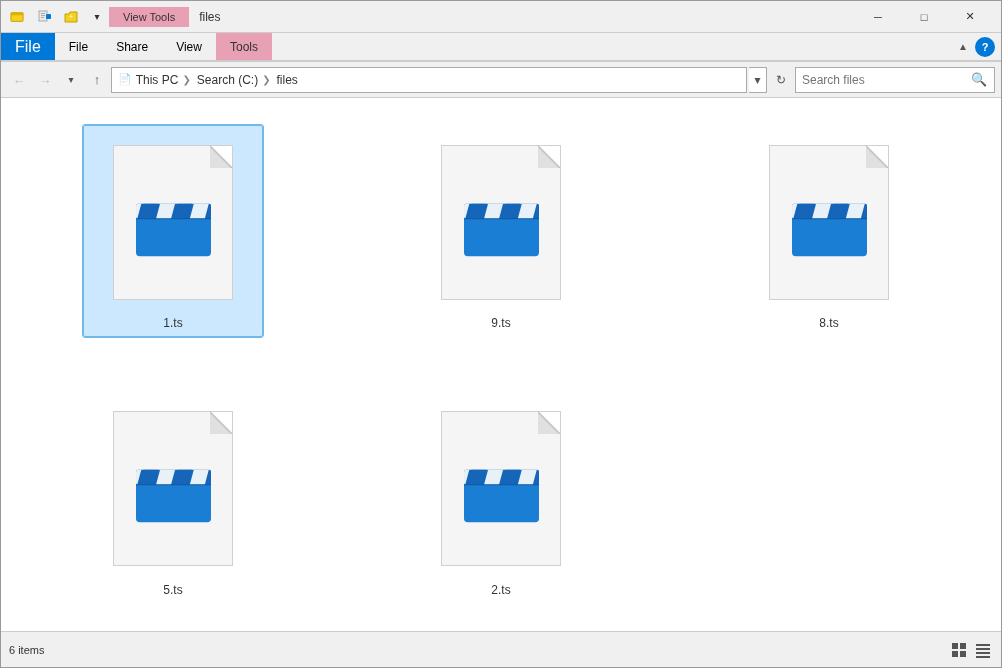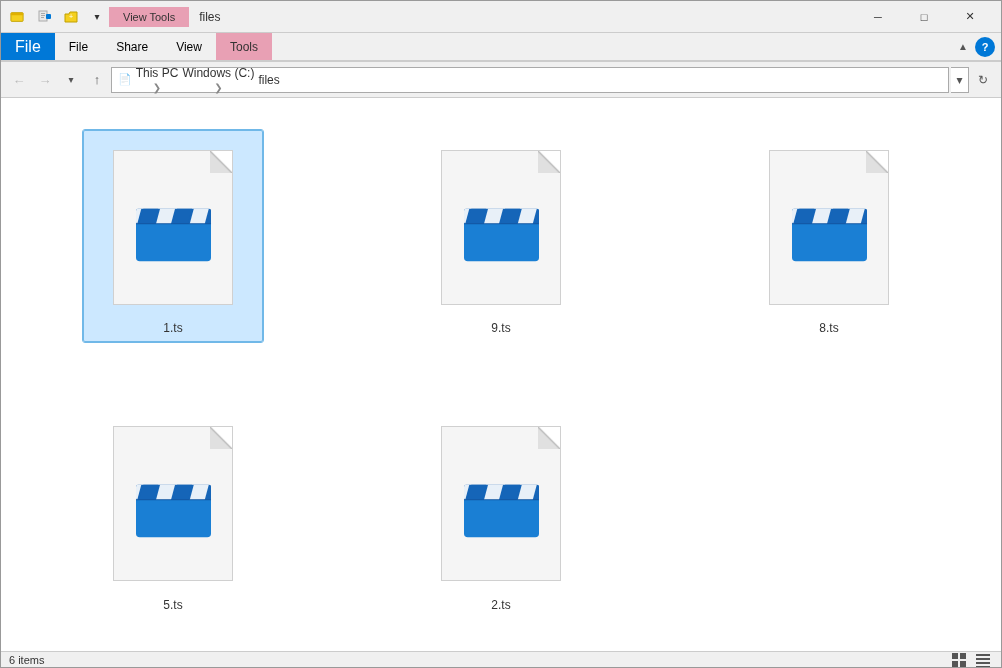--- a/index.html
+++ b/index.html
@@ -133,21 +133,21 @@
       display: flex;
       align-items: center;
       background: #fff;
       border: 1px solid #aaa;
       padding: 0 6px;
       font-size: 12px;
       color: #333;
       gap: 4px;
     }
     .path-segment {
-      display: flex; align-items: center; gap: 2px; flex-direction: column;
+      display: flex; align-items: center; gap: 2px;
     }
     .path-arrow {
       color: #888; font-size: 10px; margin: 0 2px;
     }
     .address-refresh {
       width: 24px; height: 24px;
       display: flex; align-items: center; justify-content: center;
       border: none; background: transparent; cursor: pointer;
       color: #555; font-size: 12px;
       border-radius: 2px;
@@ -239,21 +239,21 @@
     .file-label {
       font-size: 12px;
       color: #333;
       text-align: center;
       margin-top: 4px;
       max-width: 140px;
     }
 
     
     .status-bar {
-      height: 16px;
+      height: 36px;
       display: flex;
       align-items: center;
       justify-content: space-between;
       padding: 0 8px;
       border-top: 1px solid #ccc;
       background: #f0f0f0;
       font-size: 11px;
       color: #333;
     }
     .status-right {
@@ -326,29 +326,33 @@
   <button class="nav-btn disabled">→</button>
   <button class="nav-btn" style="font-size:10px;">▾</button>
   <button class="nav-btn">↑</button>
   <div class="address-path">
     <span style="color:#888; font-size:11px;">📄</span>
     <span class="path-segment">
       <span>This PC</span>
       <span class="path-arrow">❯</span>
     </span>
     <span class="path-segment">
-      <span>Windows (C:)</span>
+      <span>Search (C:)</span>
       <span class="path-arrow">❯</span>
     </span>
     <span class="path-segment">
       <span>files</span>
     </span>
   </div>
   <div class="address-dropdown">▾</div>
   <button class="address-refresh">↻</button>
+  <div class="search-box">
+    <input type="text" placeholder="Search files" style="">
+    <span style="color:#888; font-size:13px;">🔍</span>
+  </div>
 </div>
 
 <div class="main-content">
   <div class="file-area" id="fileArea">
   <div class="file-item selected">
     <div class="file-icon-container">
       <div class="file-page">
         <svg class="clapper-svg" viewBox="0 0 90 80" xmlns="http://www.w3.org/2000/svg">
 
           <rect x="5" y="32" width="80" height="44" rx="4" fill="#1a7fd4"></rect>

